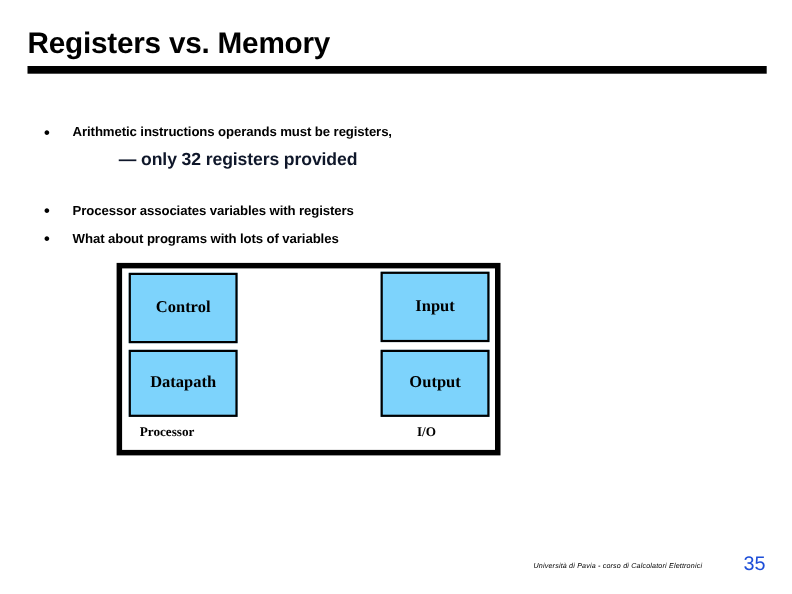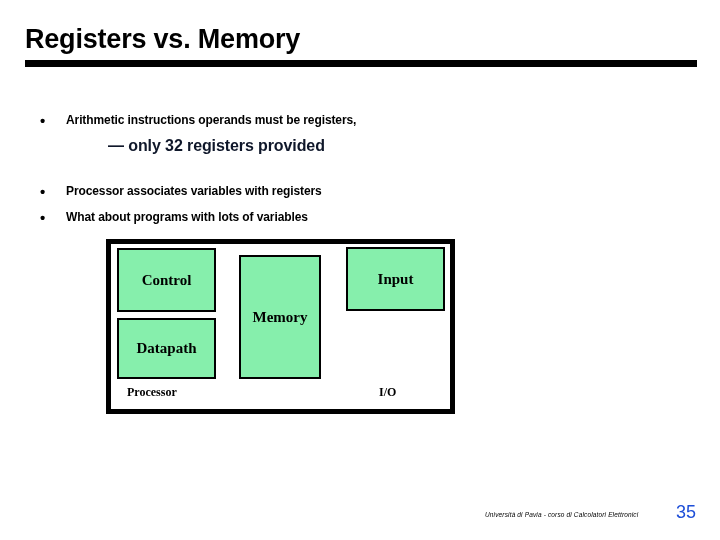--- a/index.html
+++ b/index.html
@@ -91,21 +91,21 @@
     width: 349px;
     height: 175px;
     border: 5px solid #000000;
     box-sizing: border-box;
     background: #ffffff;
   }
   .dbox {
     position: absolute;
     border: 2px solid #000000;
     box-sizing: border-box;
-    background: #86efac;
+    background: #7dd3fc;
     font-family: "Liberation Serif", serif;
     font-weight: bold;
     font-size: 15px;
     color: #000000;
     display: flex;
     align-items: center;
     justify-content: center;
     text-align: center;
   }
   .dlabel {
@@ -174,24 +174,24 @@
   </div>
 
 </div>
 
 <div id="diagram">
 
   <div class="dbox" id="box-control">Control</div>
 
   <div class="dbox" id="box-datapath">Datapath</div>
 
-  <div class="dbox" id="box-memory">Memory</div>
 
   <div class="dbox" id="box-input">Input</div>
 
+  <div class="dbox" id="box-output">Output</div>
 
   <div class="dlabel" id="label-processor">Processor</div>
 
   <div class="dlabel" id="label-io">I/O</div>
 
 </div>
 
 <div id="footer-credit">Università di Pavia  - corso di Calcolatori Elettronici</div>
 
 <div id="page-number">35</div>

